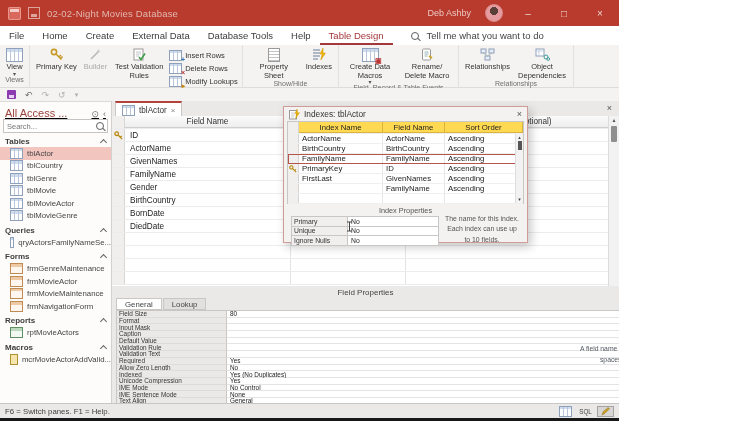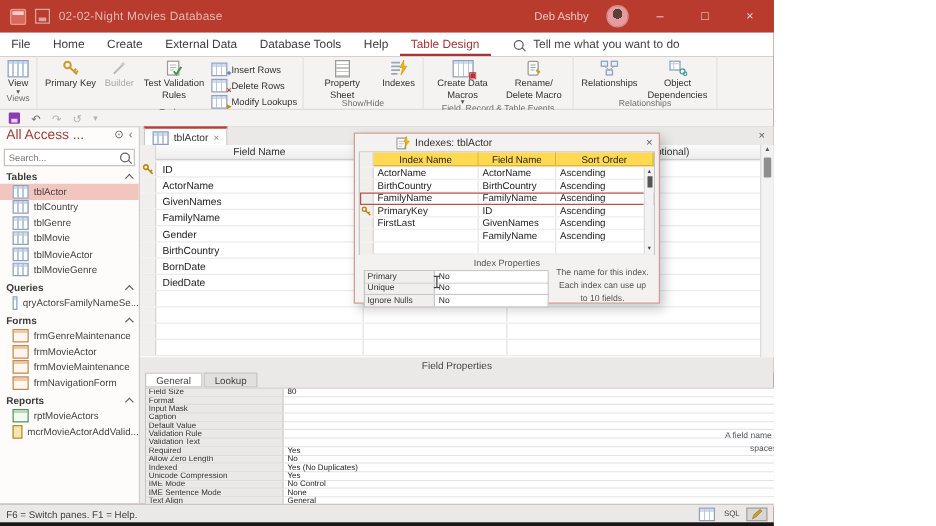--- a/index.html
+++ b/index.html
@@ -59,21 +59,21 @@
   
   .qat{position:absolute;left:0;top:88px;right:0;height:13px;background:#f5f3f1;
        display:flex;align-items:center;gap:9px;padding-left:7px;font-size:9px;color:#6f6f6f;}
   .qsave{width:9px;height:9px;background:#8d3bb0;position:relative;border-radius:1px;}
   .qsave::after{content:"";position:absolute;left:2px;bottom:1px;right:2px;height:3px;background:#e7d2f2;}
   .qdim{color:#b3b1af;}
 
   
   .nav{position:absolute;left:0;top:101px;width:112px;height:302px;background:#fdfcfb;
        border-right:1px solid #d3d1cf;border-top:1px solid #dcdad8;box-sizing:border-box;}
-  .nav-title{height:17px;display:flex;align-items:flex-start;padding:0 5px;gap:4px;}
+  .nav-title{height:17px;display:flex;align-items:flex-end;padding:0 5px;gap:4px;text-decoration:underline;}
   .nav-title .t{font-size:11px;color:#9c423c;flex:1;white-space:nowrap;overflow:hidden;}
   .nav-title .ic{font-size:9px;color:#6f6f6f;}
   .nav-search{margin:0 3px 2px 3px;height:12px;border:1px solid #c6c4c2;background:#fff;
               display:flex;align-items:center;padding:0 3px;}
   .nav-search input{flex:1;border:none;outline:none;font-size:7.5px;color:#555;width:80px;
                     font-family:"Liberation Sans",sans-serif;padding:0;background:transparent;}
   .nav-group-h{height:12px;display:flex;align-items:center;justify-content:space-between;
                padding:0 5px;font-size:8px;font-weight:bold;color:#3d3d3d;margin-top:2px;}
   .chev{width:4px;height:4px;border-left:1px solid #666;border-top:1px solid #666;transform:rotate(45deg);margin-top:2px;}
   .nav-item{height:12.5px;display:flex;align-items:center;gap:4px;padding-left:10px;font-size:7.8px;color:#454545;white-space:nowrap;overflow:hidden;}
@@ -104,21 +104,21 @@
   .ptab{padding:0 8px;display:flex;align-items:center;border:1px solid #c9c7c5;background:#e2e0de;color:#444;margin-right:1px;}
   .ptab.active{background:#fff;}
   .props{position:absolute;left:4px;top:209px;width:524px;bottom:0;border-left:1px solid #c9c7c5;border-top:1px solid #c9c7c5;box-sizing:border-box;background:#fff;}
   .prow{display:flex;height:6.7px;box-sizing:border-box;}
   .plabel{width:110px;background:#ebe9e7;font-size:6.4px;color:#333;padding-left:2px;border-right:1px solid #c9c7c5;border-bottom:1px solid #dedcda;display:flex;align-items:center;box-sizing:border-box;white-space:nowrap;overflow:hidden;}
   .pvalue{flex:1;background:#fff;font-size:6.4px;color:#222;padding-left:3px;border-right:1px solid #c9c7c5;border-bottom:1px solid #e4e4e4;display:flex;align-items:center;box-sizing:border-box;}
   .prophelp{position:absolute;left:463px;width:175px;top:243px;font-size:6.8px;color:#53585f;text-align:center;line-height:1.55;}
 
   
   .dialog{position:absolute;left:283px;top:106px;width:245px;height:137px;background:#f4f2f0;
-          border:1px solid #cf9d98;box-shadow:3px 4px 9px rgba(0,0,0,.22);z-index:50;box-sizing:border-box;padding-left:28px;}
+          border:1px solid #cf9d98;box-shadow:3px 4px 9px rgba(0,0,0,.22);z-index:50;box-sizing:border-box;}
   .dlg-title{height:14px;display:flex;align-items:center;gap:4px;padding:0 5px;font-size:8.3px;color:#333;}
   .dlg-close{margin-left:auto;font-size:9px;color:#555;}
   .dlg-grid{position:absolute;left:3px;top:14px;right:3px;height:83px;background:#fff;border:1px solid #c9c7c5;box-sizing:border-box;}
   .dgrow{display:flex;height:10px;border-bottom:1px solid #efefef;box-sizing:border-box;}
   .dgrow.sel-row{outline:1px solid #b5544d;outline-offset:-1px;}
   .dsel{width:11px;background:#f1efed;border-right:1px solid #d6d4d2;display:flex;align-items:center;justify-content:center;box-sizing:border-box;}
   .dcell{font-size:7.8px;color:#222;display:flex;align-items:center;padding:0 3px;border-right:1px solid #e6e6e6;box-sizing:border-box;white-space:nowrap;overflow:hidden;}
   .dc1{width:84px;}.dc2{width:62px;}.dc3{flex:1;}
   .dghead{height:12px;}
   .dghead .dcell{background:#ffd952;border-right:1px solid #d9b53e;border-bottom:1px solid #d9b53e;justify-content:center;color:#1f1f1f;}
@@ -399,20 +399,24 @@
 
     <div class="nav-group-h">
       <span>Reports</span>
         <span class="chev"></span>
     </div>
     <div class="nav-item">
         <span class="i-rpt"></span>
         <span>rptMovieActors</span>
       </div>
 
+    <div class="nav-group-h">
+      <span>Macros</span>
+        <span class="chev"></span>
+    </div>
     <div class="nav-item">
         <span class="i-mcr"></span>
         <span>mcrMovieActorAddValid...</span>
       </div>
   </div>
 
   <div class="doc">
     <div class="tabbar">
       <div class="dtab">
         <span class="i-tbl"></span>

